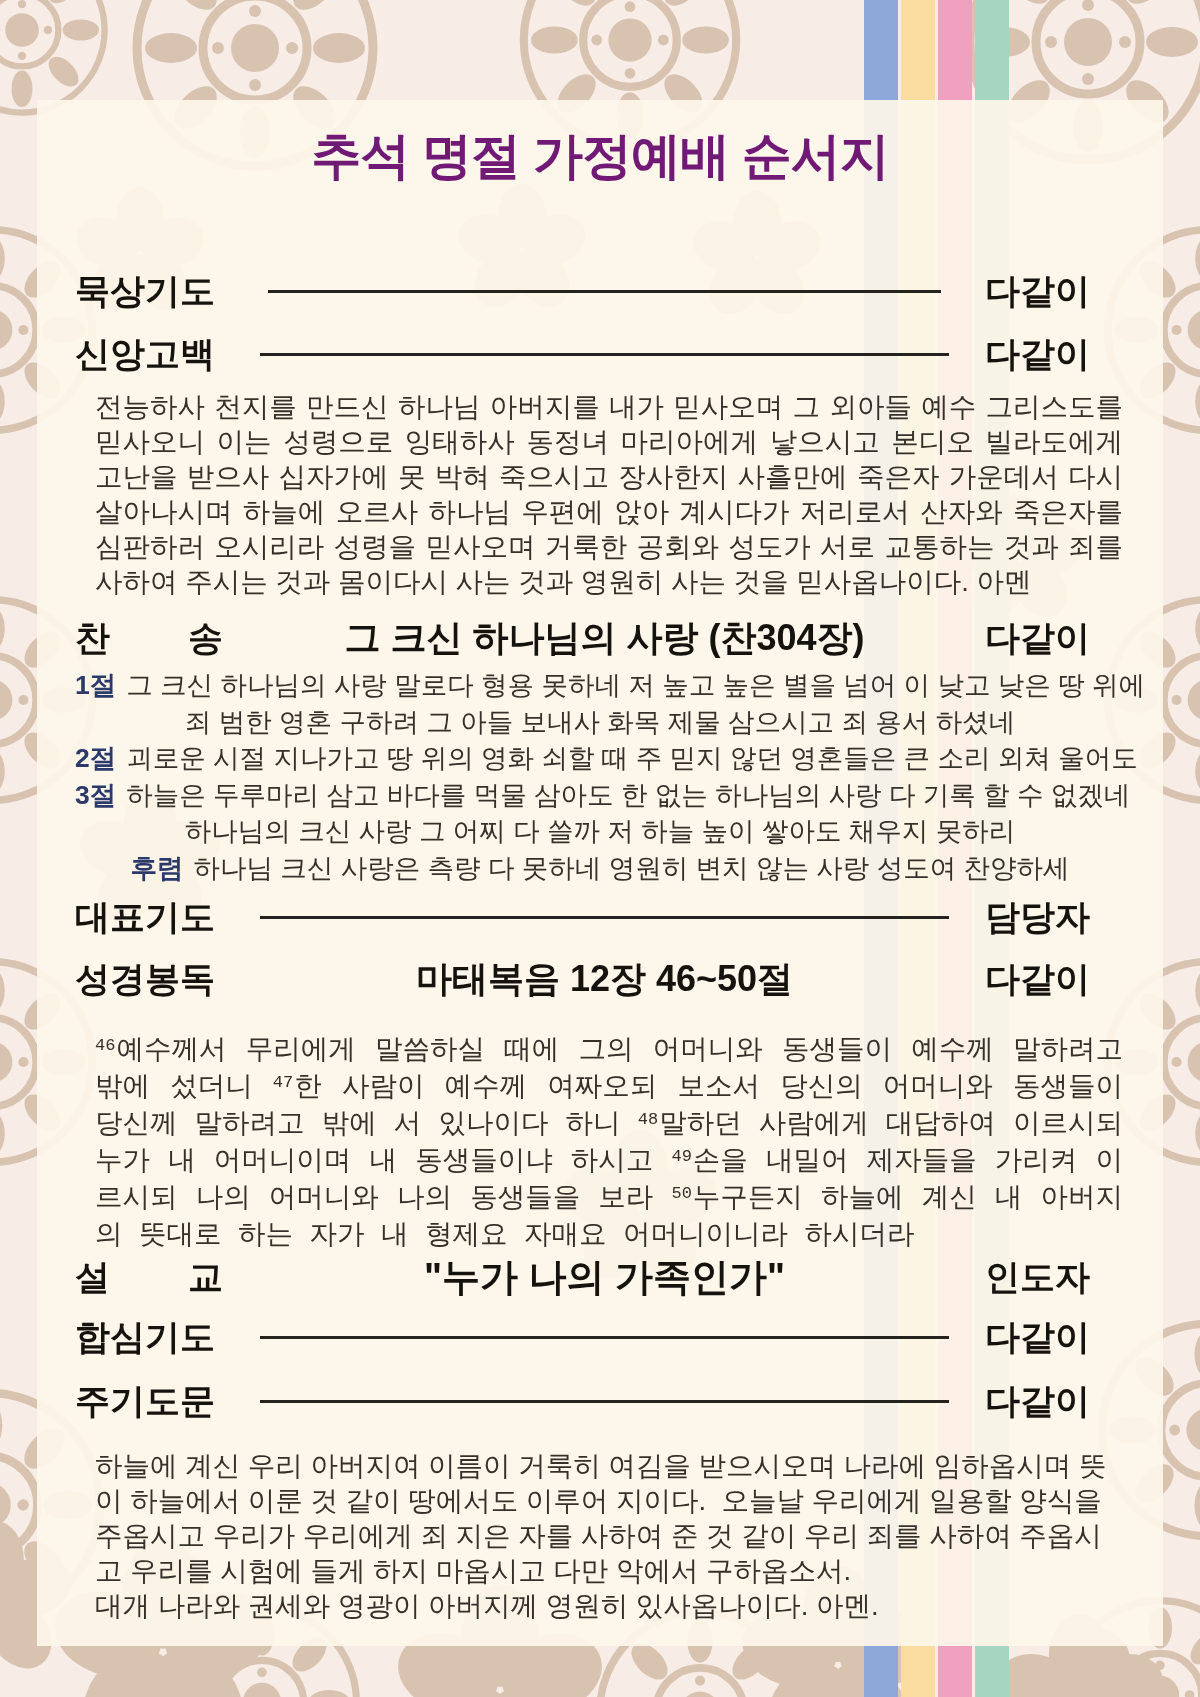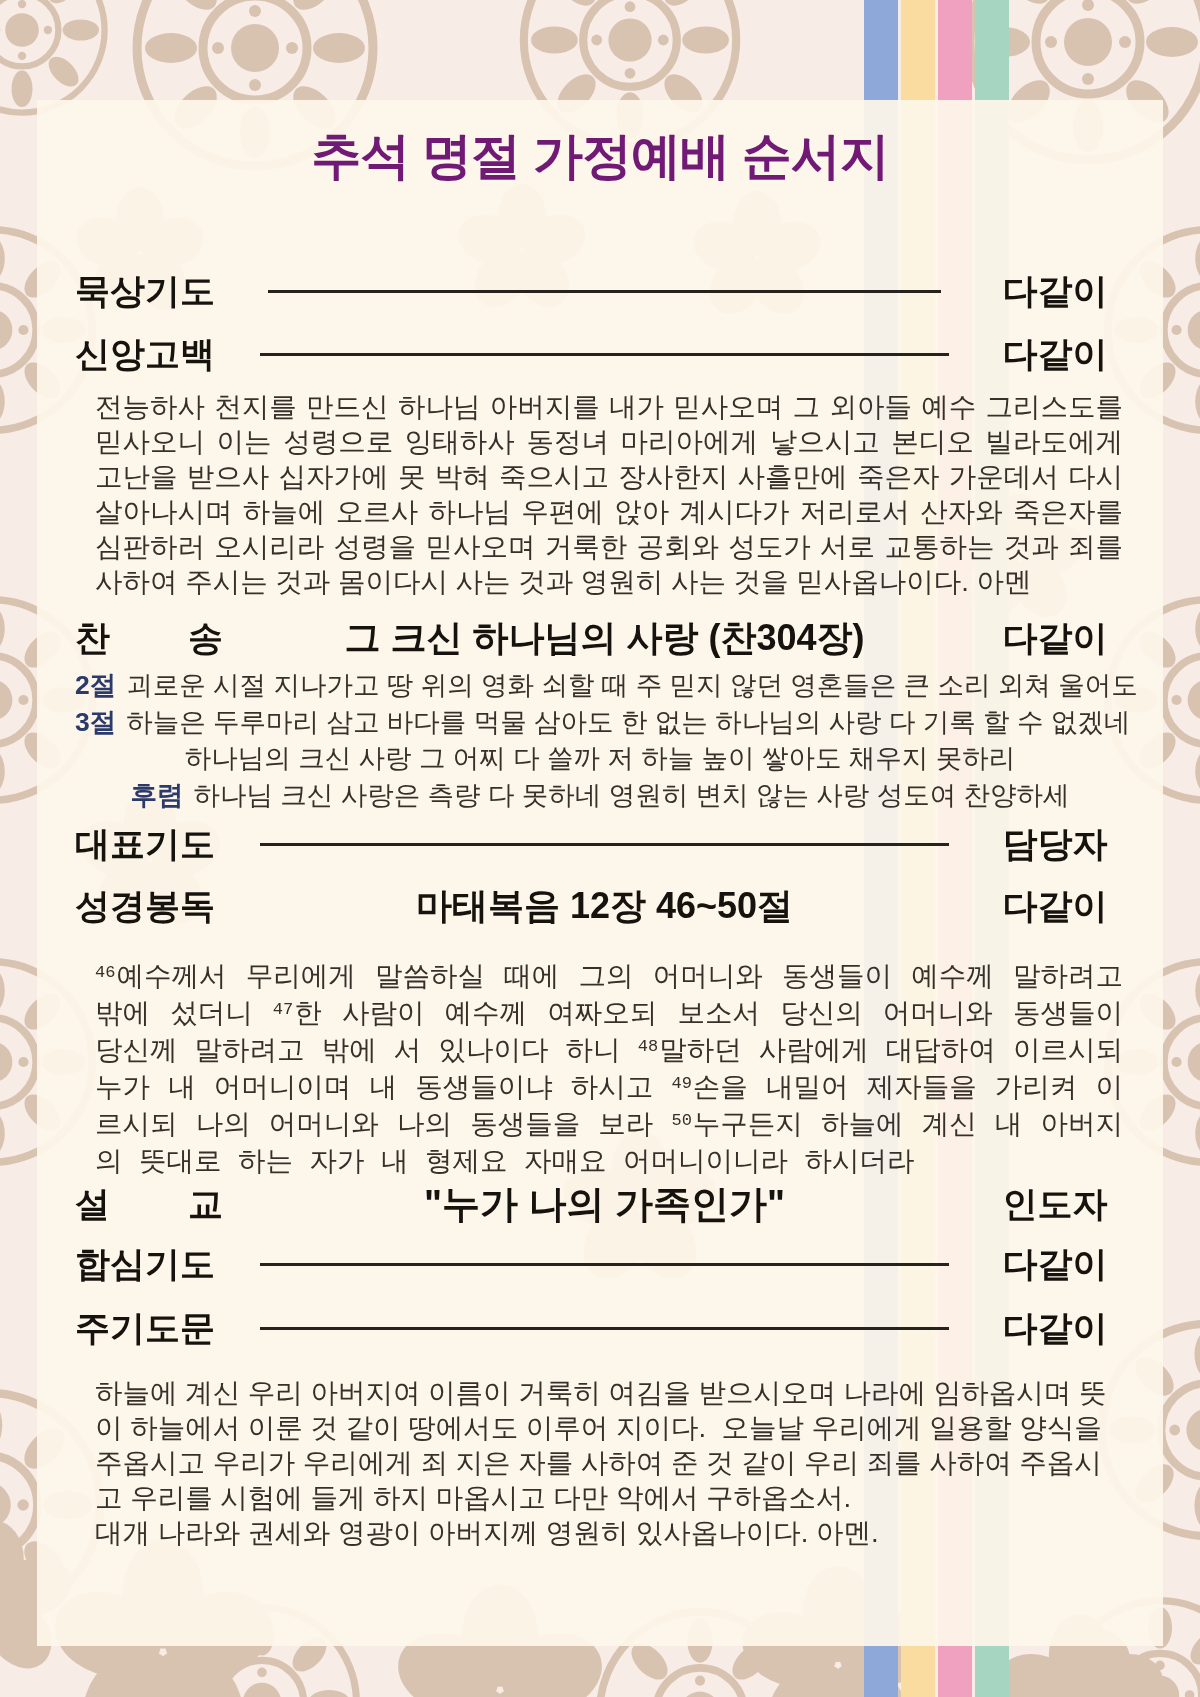--- a/index.html
+++ b/index.html
@@ -18,21 +18,21 @@
   }
   .title{
     margin:24px 0 0; text-align:center;
     font-size:50px; line-height:64px; font-weight:900; letter-spacing:-1px; color:#701a75;
   }
   .row{display:flex; align-items:center; margin:0 38px; height:46px;}
   .row-label{flex:0 0 185px; font-size:35px; font-weight:800; color:#16130F; letter-spacing:0px; white-space:nowrap;}
   .spread{display:inline-block; width:148px; text-align:justify; text-align-last:justify;}
   .rule{flex:1; height:0; border-top:3px solid #26221D; margin-right:36px;}
   .row-center{flex:1; text-align:center; font-size:36px; font-weight:800; margin-right:36px; color:#16130F; white-space:nowrap;}
-  .row-right{flex:0 0 140px; text-align:center; font-size:35px; font-weight:800; color:#16130F; white-space:nowrap;}
+  .row-right{flex:0 0 140px; text-align:left; font-size:35px; font-weight:800; color:#16130F; white-space:nowrap;}
 
   .mt-meditation{margin-top:80px;gap:8px;}
   .mt-creedrow{margin-top:17px;}
   .para{
     font-size:27.5px; line-height:35px; color:#35302A;
     margin:12px 40px 0 58px; text-align:justify;
   }
   .hymnrow{margin-top:16px;}
   .hymn{
     margin:6px 38px 0; text-align:center;
@@ -142,20 +142,22 @@
 
     <p class="para">전능하사 천지를 만드신 하나님 아버지를 내가 믿사오며 그 외아들 예수 그리스도를 믿사오니 이는 성령으로 잉태하사 동정녀 마리아에게 낳으시고 본디오 빌라도에게 고난을 받으사 십자가에 못 박혀 죽으시고 장사한지 사흘만에 죽은자 가운데서 다시 살아나시며 하늘에 오르사 하나님 우편에 앉아 계시다가 저리로서 산자와 죽은자를 심판하러 오시리라 성령을 믿사오며 거룩한 공회와 성도가 서로 교통하는 것과 죄를 사하여 주시는 것과 몸이다시 사는 것과 영원히 사는 것을 믿사옵나이다. 아멘</p>
 
     <div class="row hymnrow">
       <span class="row-label"><span class="spread">찬 송</span></span>
       <span class="row-center">그 크신 하나님의 사랑 (찬304장)</span>
       <span class="row-right">다같이</span>
     </div>
 
     <div class="hymn">
+        <div class="hymn-line"><span class="verse-label">1절</span><span>그 크신 하나님의 사랑 말로다 형용 못하네 저 높고 높은 별을 넘어 이 낮고 낮은 땅 위에</span></div>
+        <div class="hymn-line"><span>죄 범한 영혼 구하려 그 아들 보내사 화목 제물 삼으시고 죄 용서 하셨네</span></div>
         <div class="hymn-line"><span class="verse-label">2절</span><span>괴로운 시절 지나가고 땅 위의 영화 쇠할 때 주 믿지 않던 영혼들은 큰 소리 외쳐 울어도</span></div>
         <div class="hymn-line"><span class="verse-label">3절</span><span>하늘은 두루마리 삼고 바다를 먹물 삼아도 한 없는 하나님의 사랑 다 기록 할 수 없겠네</span></div>
         <div class="hymn-line"><span>하나님의 크신 사랑 그 어찌 다 쓸까 저 하늘 높이 쌓아도 채우지 못하리</span></div>
         <div class="hymn-line"><span class="verse-label">후렴</span><span>하나님 크신 사랑은 측량 다 못하네 영원히 변치 않는 사랑 성도여 찬양하세</span></div>
       </div>
 
     <div class="row mt-reprayer">
       <span class="row-label">대표기도</span>
       <span class="rule"></span>
       <span class="row-right">담당자</span>

